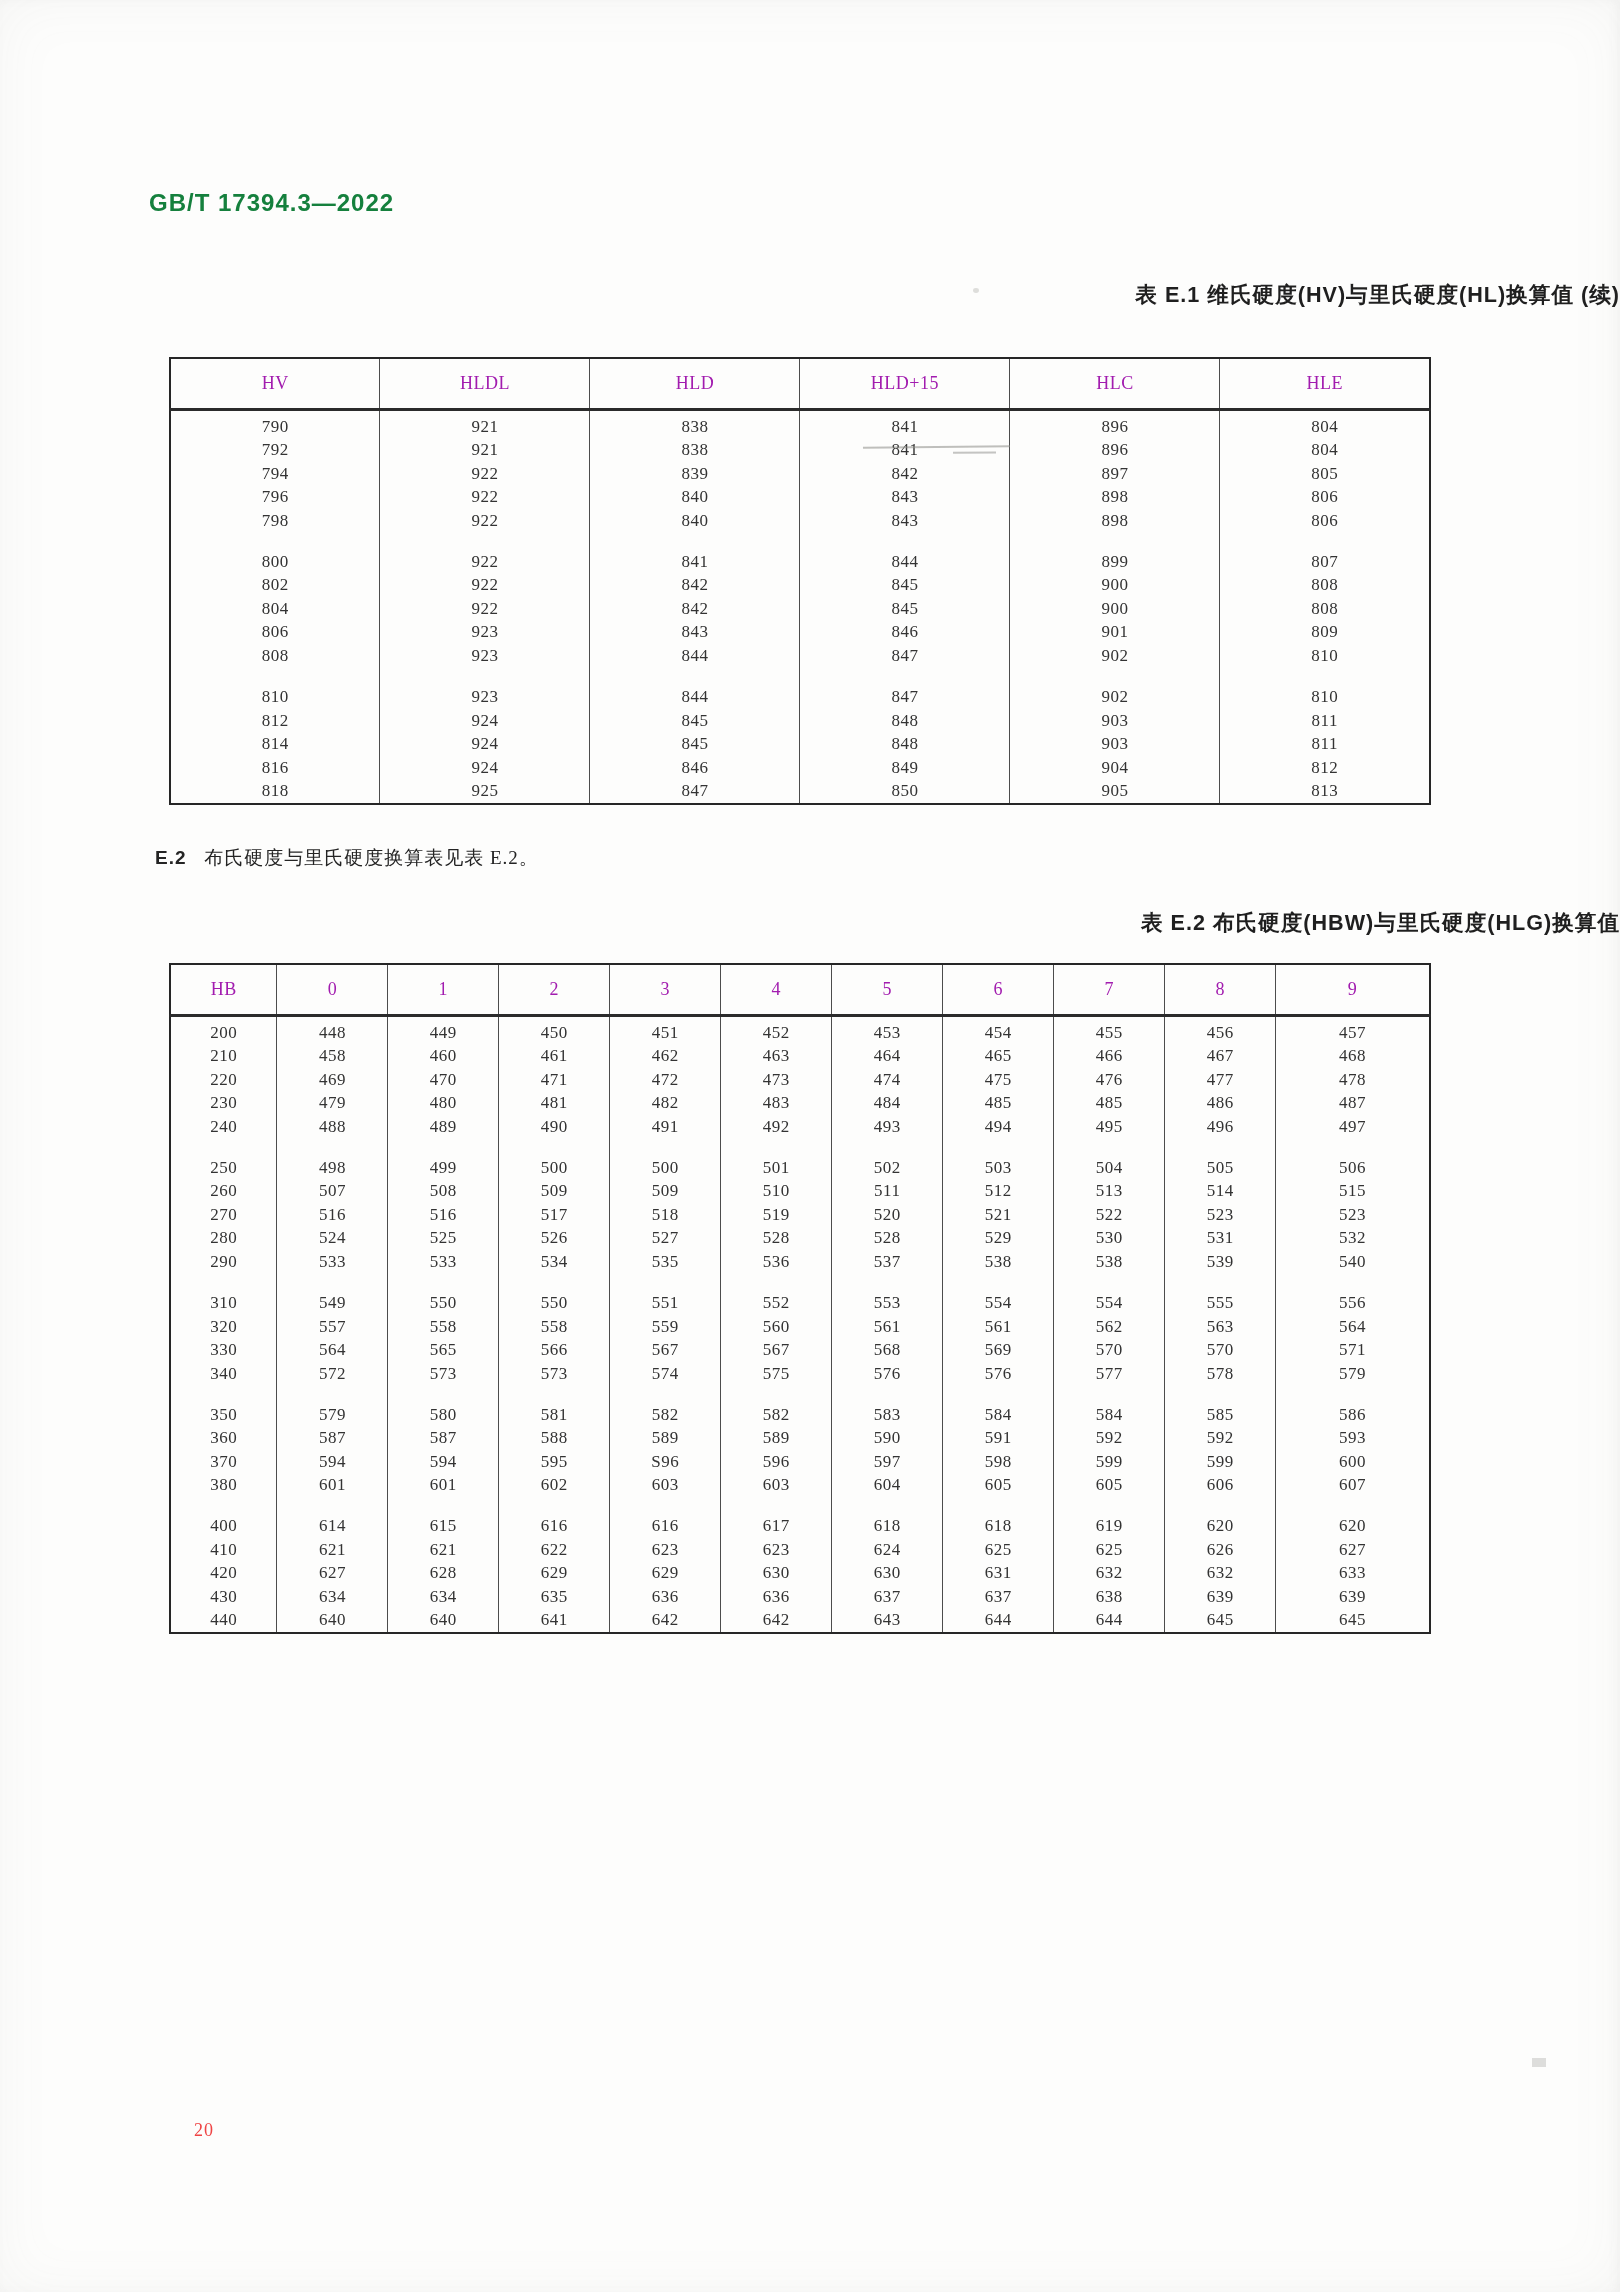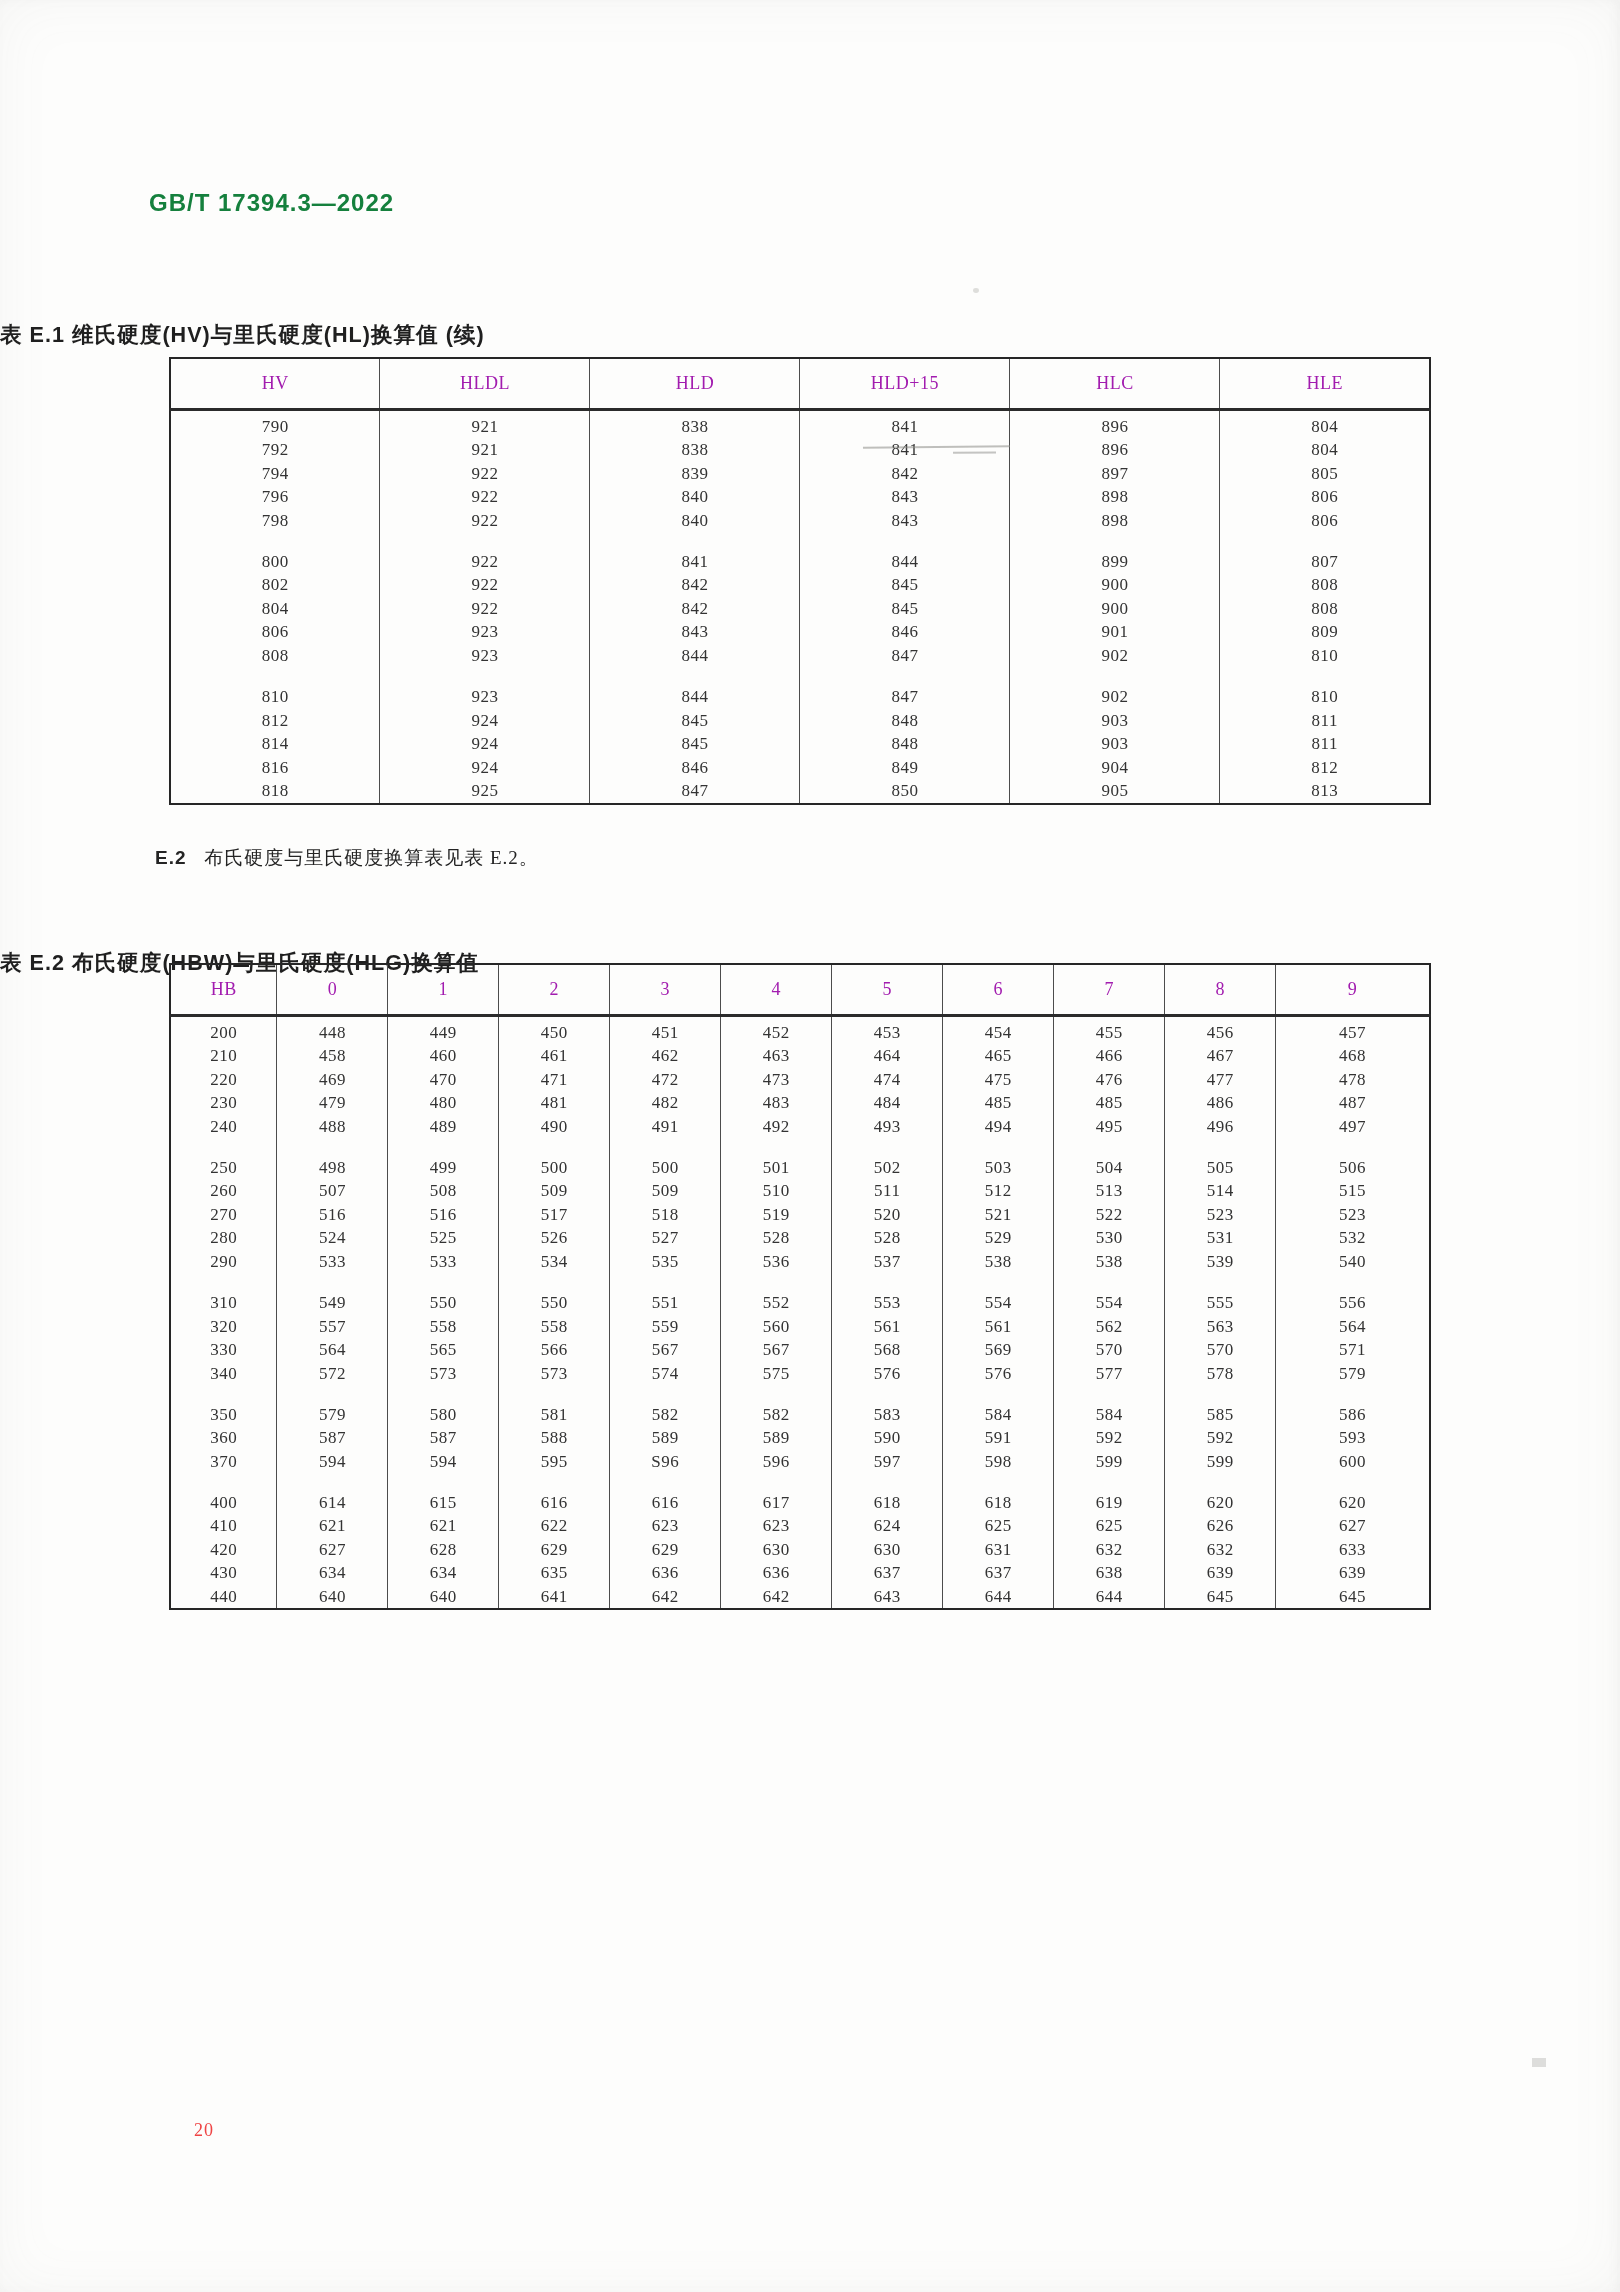--- a/index.html
+++ b/index.html
@@ -12,23 +12,23 @@
   .page-shade{
     position:absolute;inset:0;pointer-events:none;
     box-shadow:inset 0 0 59px rgba(120,120,115,0.06), inset -3.9px 0 9.8px rgba(120,120,115,0.05);
   }
   .doc-code{
     position:absolute;left:149px;top:189px;
     font-family:"Liberation Sans","DejaVu Sans",sans-serif;
     font-weight:bold;font-size:24px;letter-spacing:1px;color:#15803d;
   }
   .tbl-title{
-    position:absolute;left:0;width:100%;text-align:left;
+    position:absolute;left:0;width:100%;text-align:right;
     font-family:"Liberation Sans","DejaVu Sans",sans-serif;
-    font-weight:bold;font-size:21.6px;color:#1f1f1f;letter-spacing:1px;margin-top:40px;
+    font-weight:bold;font-size:21.6px;color:#1f1f1f;letter-spacing:1px;
   }
   .tbl-title.e1{top:280px;}
   .tbl-title.e2{top:908px;}
   .section-para{
     position:absolute;left:155px;top:826px;font-size:19px;color:#242424;letter-spacing:1px;
   }
   .section-para .sec-label{
     font-family:"Liberation Sans","DejaVu Sans",sans-serif;font-weight:bold;margin-right:17.6px;
   }
   table.conv{
@@ -522,20 +522,33 @@
         <td>594</td>
         <td>595</td>
         <td>S96</td>
         <td>596</td>
         <td>597</td>
         <td>598</td>
         <td>599</td>
         <td>599</td>
         <td>600</td>
       </tr>
+      <tr>
+        <td>380</td>
+        <td>601</td>
+        <td>601</td>
+        <td>602</td>
+        <td>603</td>
+        <td>603</td>
+        <td>604</td>
+        <td>605</td>
+        <td>605</td>
+        <td>606</td>
+        <td>607</td>
+      </tr>
       <tr class="gap">
         <td></td>
         <td></td>
         <td></td>
         <td></td>
         <td></td>
         <td></td>
         <td></td>
         <td></td>
         <td></td>

